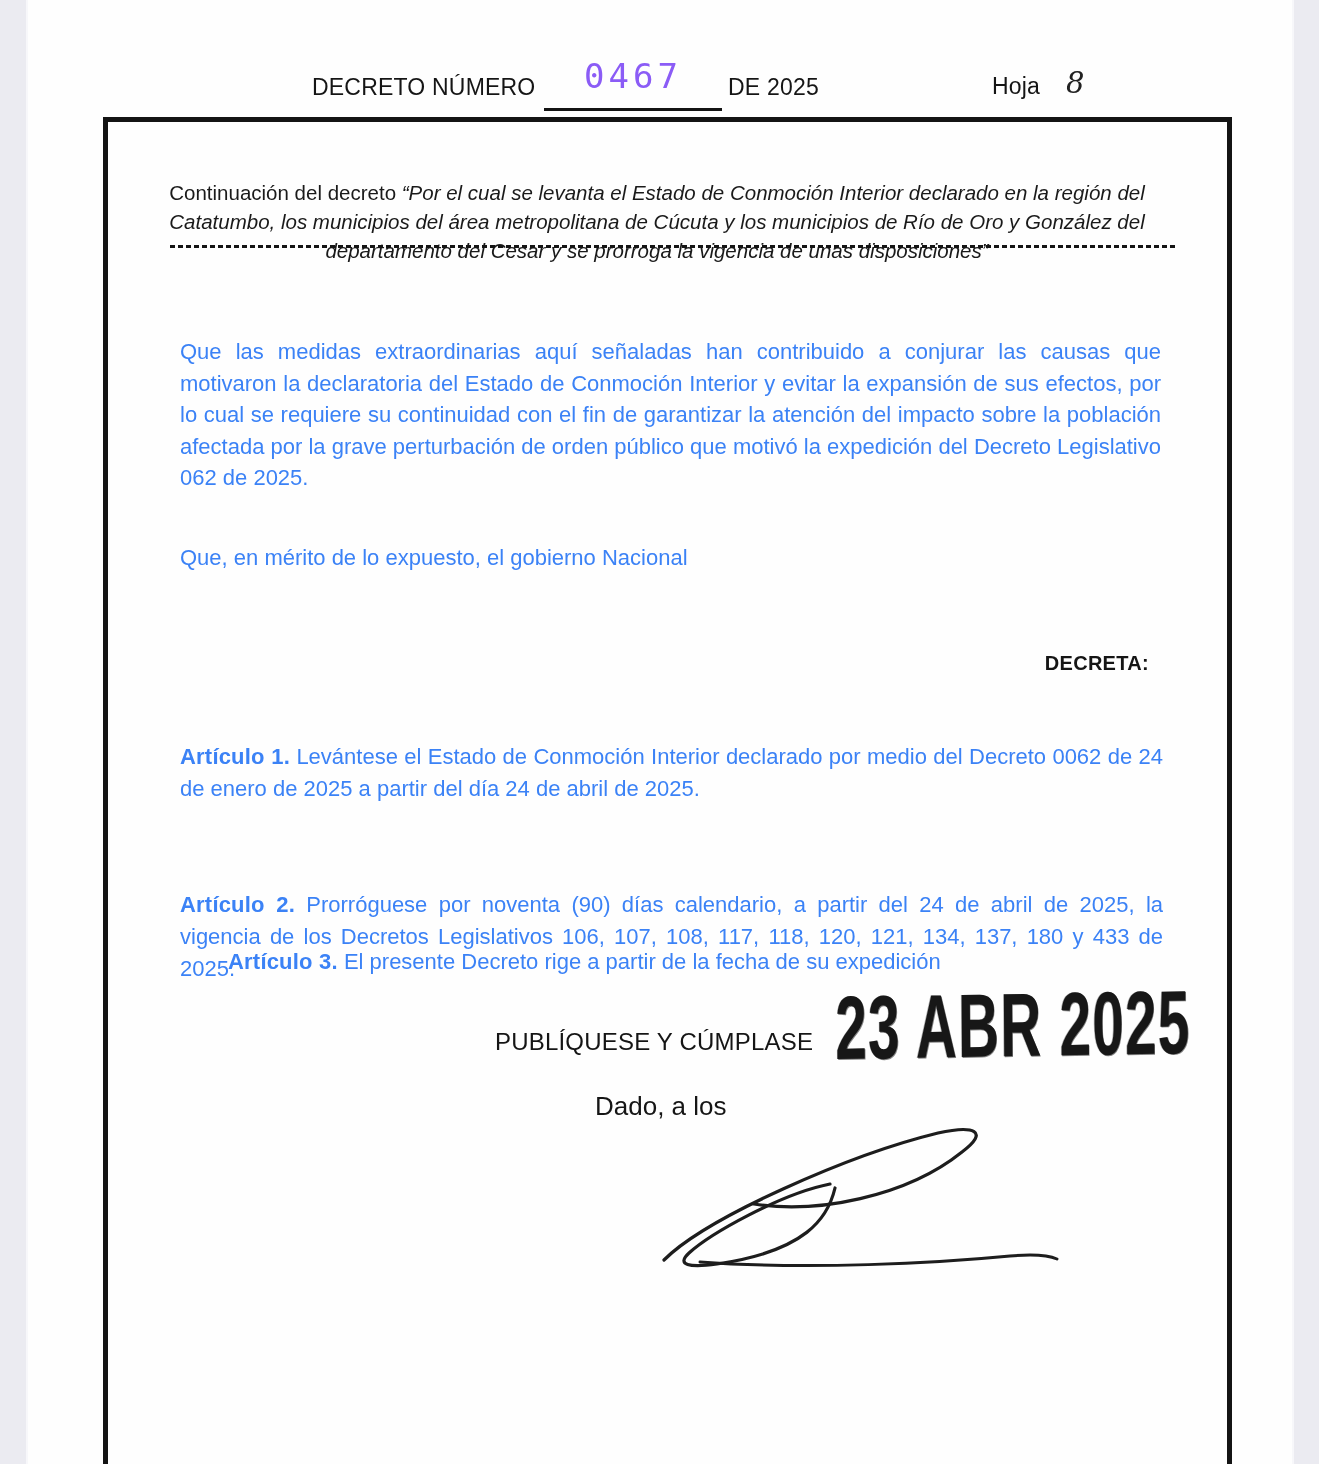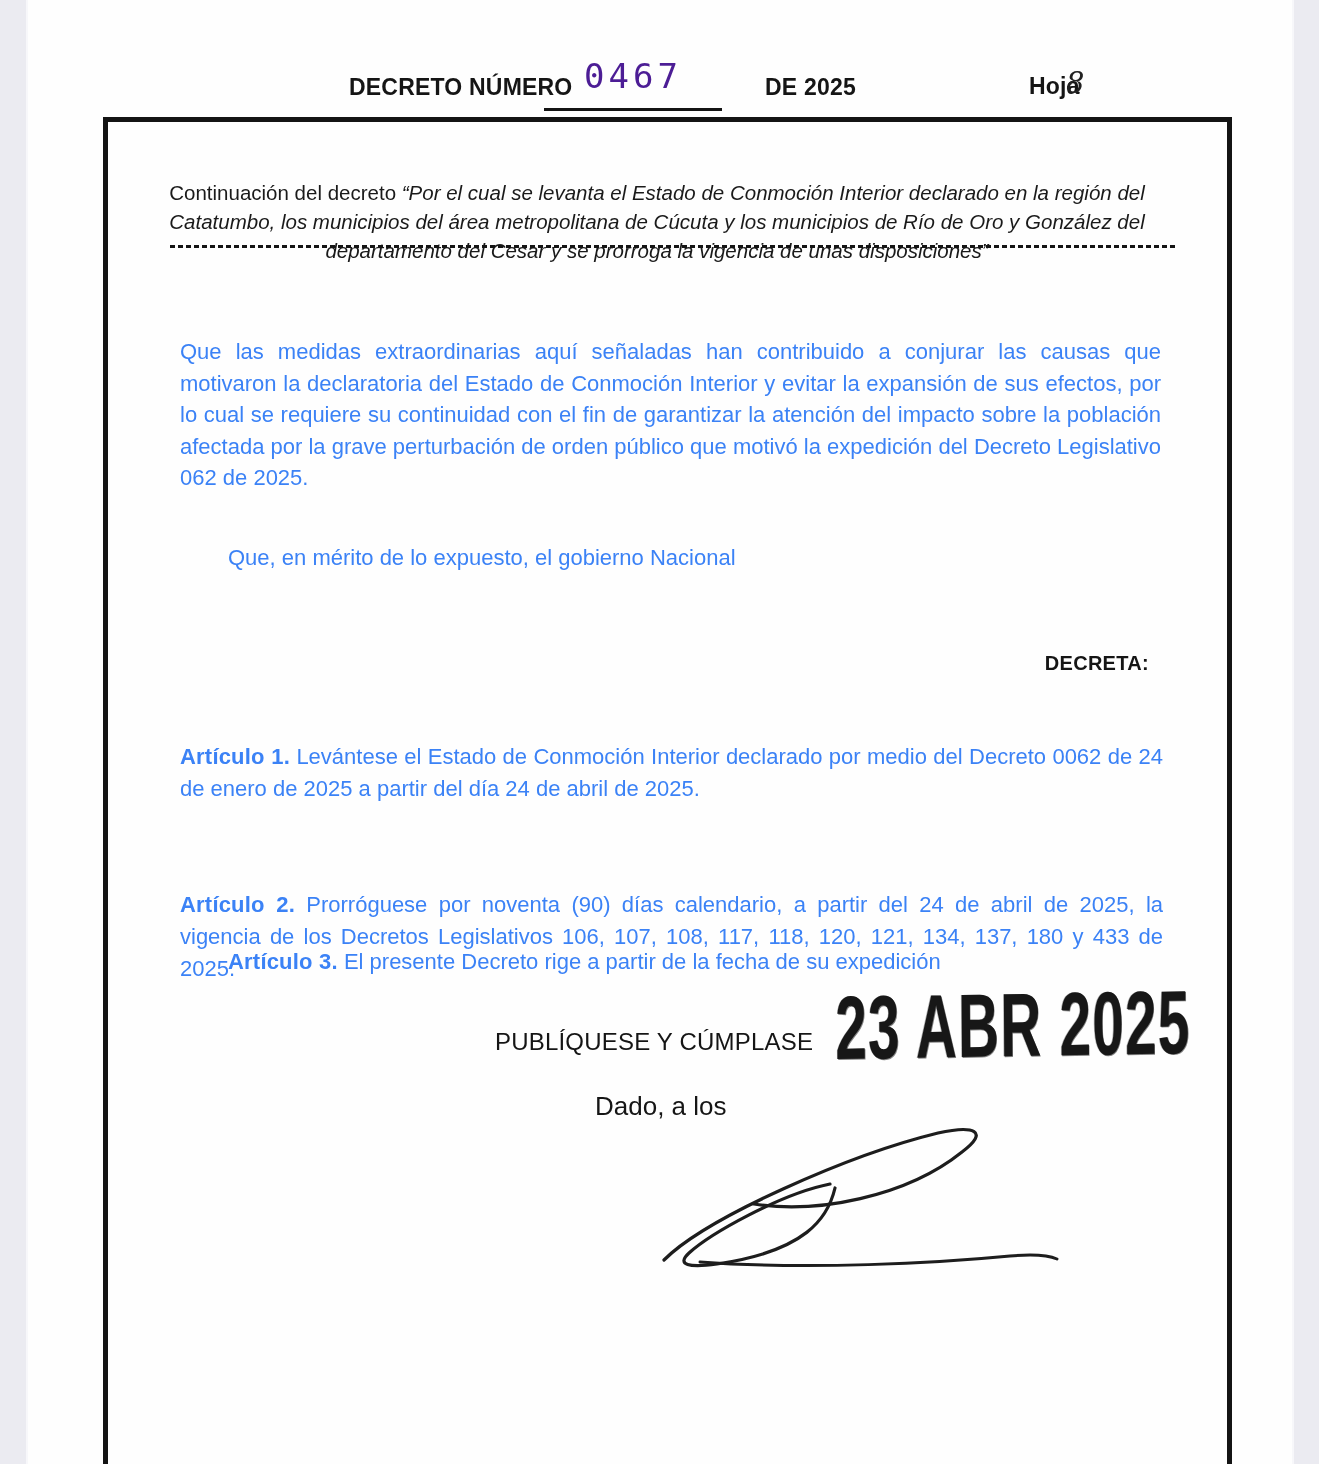--- a/index.html
+++ b/index.html
@@ -10,29 +10,29 @@
     color:#151515;
   }
   .gutter{position:absolute;top:0;bottom:0;background:#ebebf1;}
   .gutter-left{left:0;width:26px;border-right:2px solid #f7f7fa;}
   .gutter-right{right:0;width:25px;border-left:2px solid #f7f7fa;}
   .page{
     position:absolute;left:28px;top:0;width:1264px;height:1464px;
     background:#fefefe;
   }
   
-  .hdr-label{position:absolute;font-weight:bold;font-size:23px;letter-spacing:.2px;margin-left:37px;}
+  .hdr-label{position:absolute;font-weight:normal;font-size:23px;letter-spacing:.2px;}
   .decree-label{left:284px;top:74px;}
   .decree-number-wrap{
     position:absolute;left:516px;top:56px;width:178px;height:52px;
     border-bottom:3px solid #141414;text-align:center;
   }
   .decree-number{
     font-family:"DejaVu Sans Mono", monospace;
-    font-size:34px;letter-spacing:4px;font-weight:500;color:#4c1d95;text-align:right;
+    font-size:34px;letter-spacing:4px;font-weight:500;color:#8b5cf6;text-align:right;
   }
   .year-label{left:700px;top:74px;}
   .hoja-label{left:964px;top:73px;}
   .hoja-number{
     position:absolute;left:1038px;top:66px;
     font-family:"DejaVu Serif", serif;font-style:italic;
     font-size:29px;color:#222;
   }
   
   .frame{
@@ -48,21 +48,21 @@
   .continuation .quote{font-style:italic;}
   .dashline{
     left:62px;top:123px;width:1005px;height:3px;
     background:repeating-linear-gradient(to right,#141414 0 5px,transparent 5px 8px);
   }
   .bodytext{
     font-size:22px;line-height:31px;color:#3b82f6;
     text-align:justify;text-align-last:left;
   }
   .para-main{left:72px;top:192px;width:981px;line-height:31.5px;}
-  .para-merito{left:72px;top:398px;width:981px;margin-left:48px;}
+  .para-merito{left:72px;top:398px;width:981px;}
   .decreta{
     left:60px;top:510px;width:981px;text-align:right;
     font-weight:bold;font-size:20px;letter-spacing:.3px;
   }
   .article{left:72px;width:983px;line-height:32px;}
   .article-1{top:597px;line-height:31.5px;}
   .article-2{top:719px;margin-top:48px;}
   .article-3{top:802px;margin-left:48px;}
   .article b{letter-spacing:.2px;}
   .publish-label{

